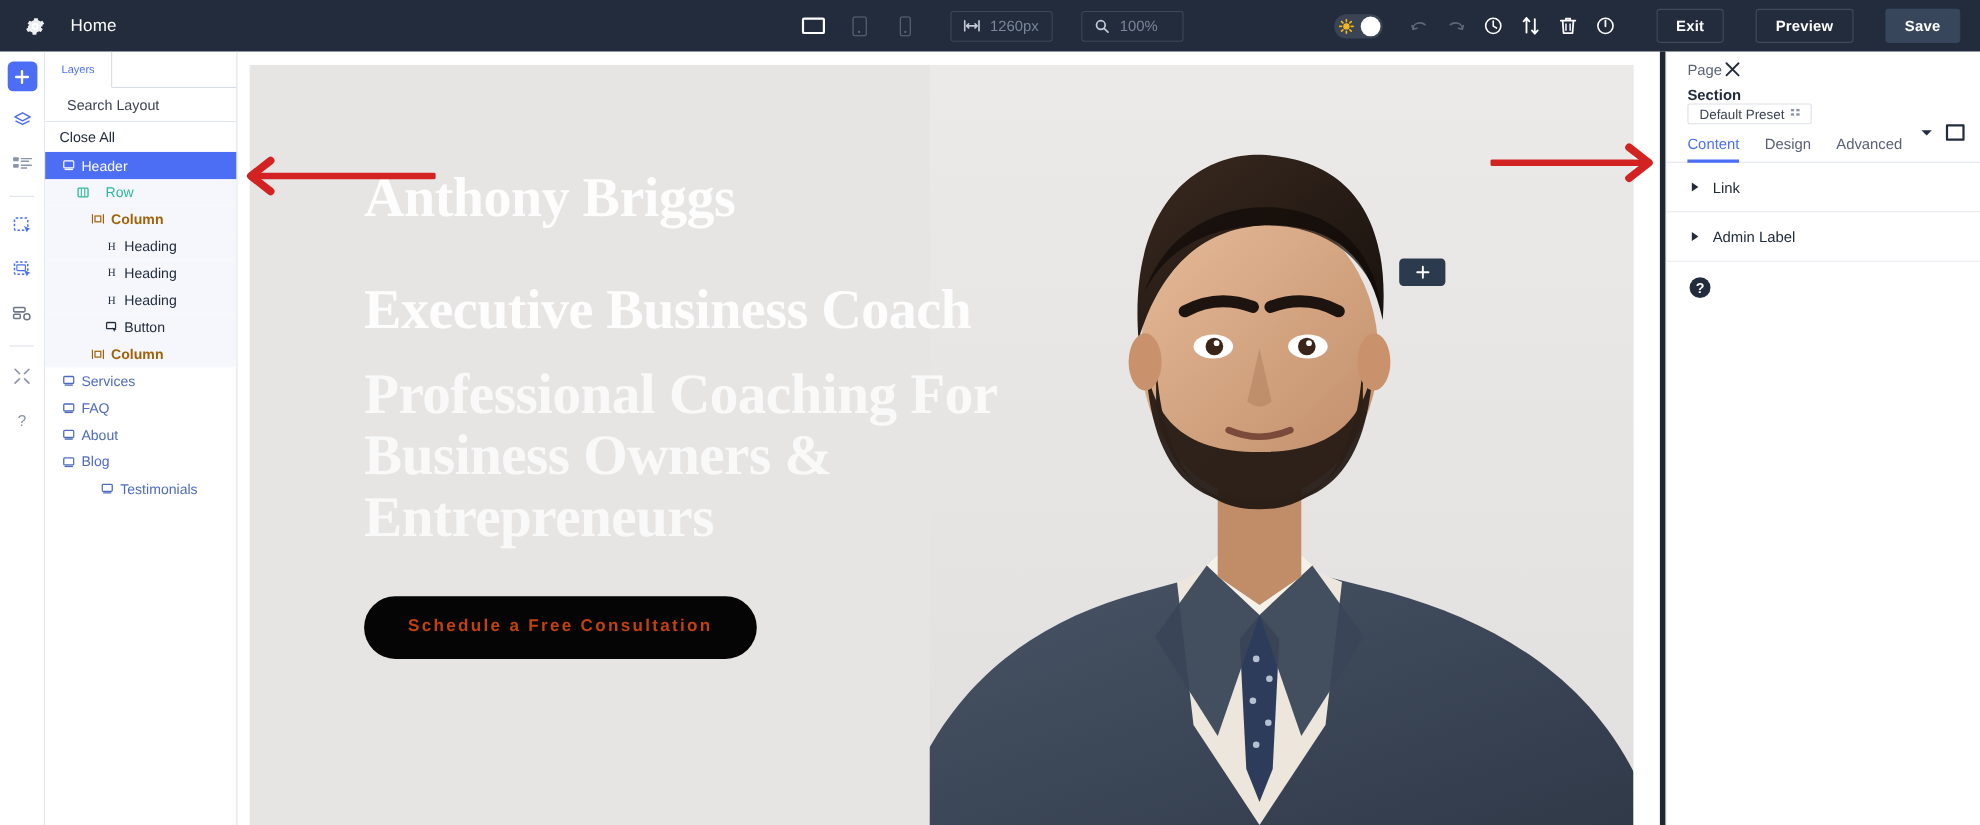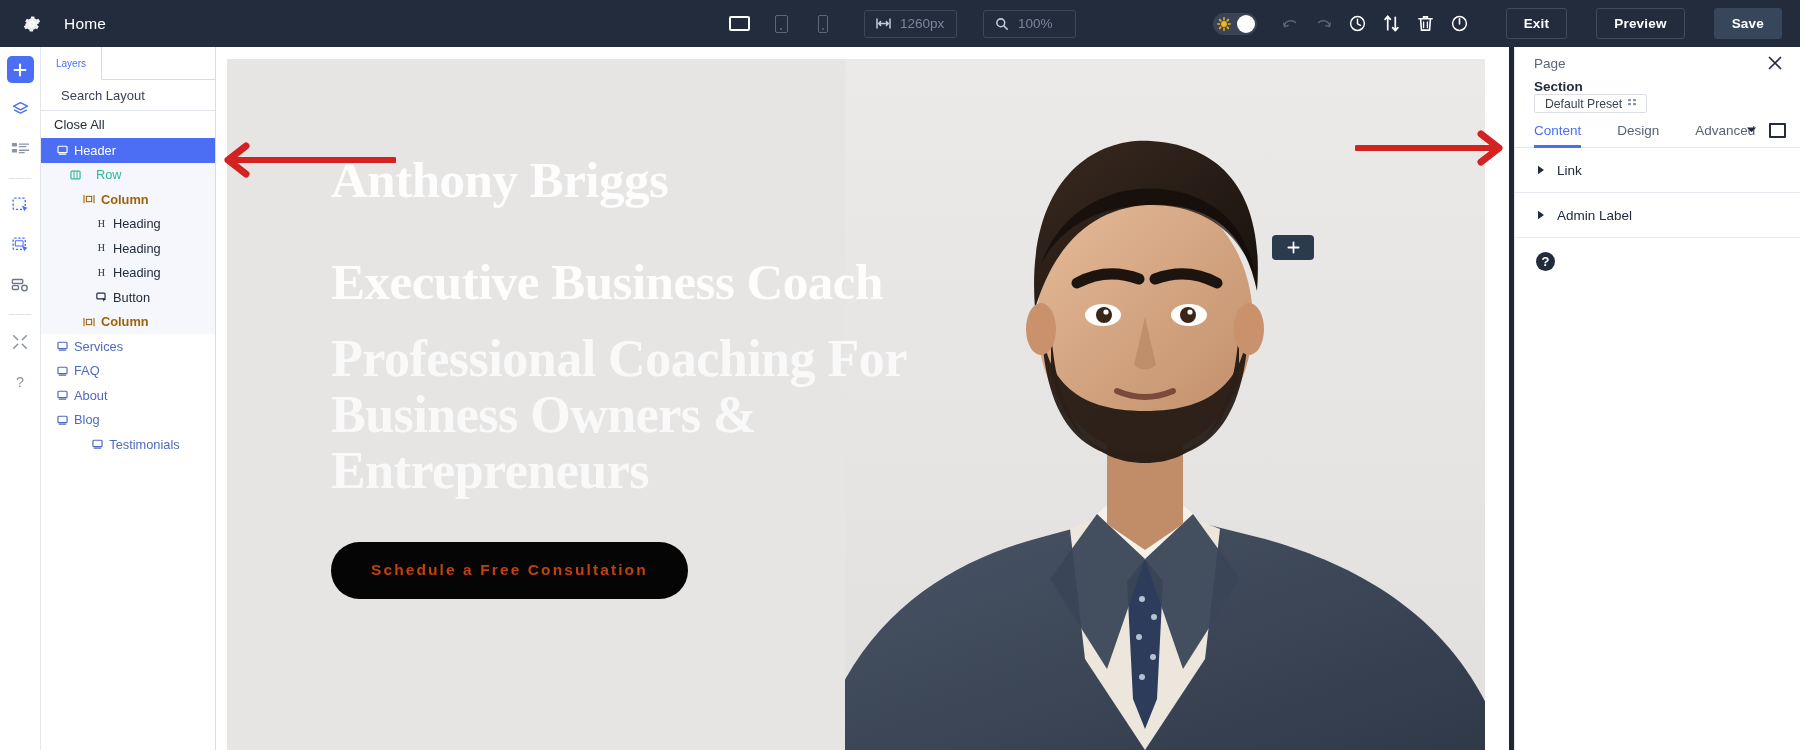--- a/index.html
+++ b/index.html
@@ -192,40 +192,40 @@
   }
 
   
   .rpanel {
     position: absolute; top: 47px; left: 1514px;
     width: 286px; height: 703px;
     background: #ffffff; border-left: 1px solid #e3e6ec;
   }
   .rp-head {
     height: 32px; display: flex; align-items: center;
-    justify-content: space-between; padding: 0 16px 0 19px;
+    padding: 0 16px 0 19px;
   }
   .rp-head .ttl { font-size: 13.5px; color: #5c6575; }
   .rp-close { cursor: pointer; width: 18px; height: 18px; display:flex;align-items:center;justify-content:center; }
 
   .rp-section {
     height: 34px; display: flex; align-items: flex-start;
     justify-content: space-between; padding: 0 16px 0 19px; flex-direction: column;
   }
   .rp-section .lbl { font-size: 13.5px; color: #222c3c; font-weight: 700; }
   .preset {
     height: 23px; padding: 0 8px 0 10px;
     border: 1px solid #dbdfe6; border-radius: 2px;
     display: flex; align-items: center; gap: 6px;
     font-size: 12.2px; color: #3b4354; cursor: pointer;
   }
 
   .rp-tabs {
-    height: 35px; display: flex; align-items: center;
-    padding-left: 19px; gap: 36px;
+    height: 35px; display: flex; 
+    padding-left: 19px; gap: 23px;
     border-bottom: 1px solid #e3e6ec; position: relative;
   }
   .rp-tab { font-size: 13.5px; color: #596174; cursor: pointer; height: 35px; line-height: 35px; }
   .rp-tab.active { color: #4b6ef5; box-shadow: inset 0 -3px 0 #4b6ef5; }
   .rp-tabs .right-ic { position: absolute; right: 14px; display: flex; align-items: center; gap: 12px; }
   .sq-ic { width: 17px; height: 15px; border: 2px solid #222c3c; border-radius: 1px; cursor: pointer; }
 
   .acc-item {
     height: 45px; display: flex; align-items: center; gap: 12px;
     padding-left: 22px; border-bottom: 1px solid #e8eaef;

